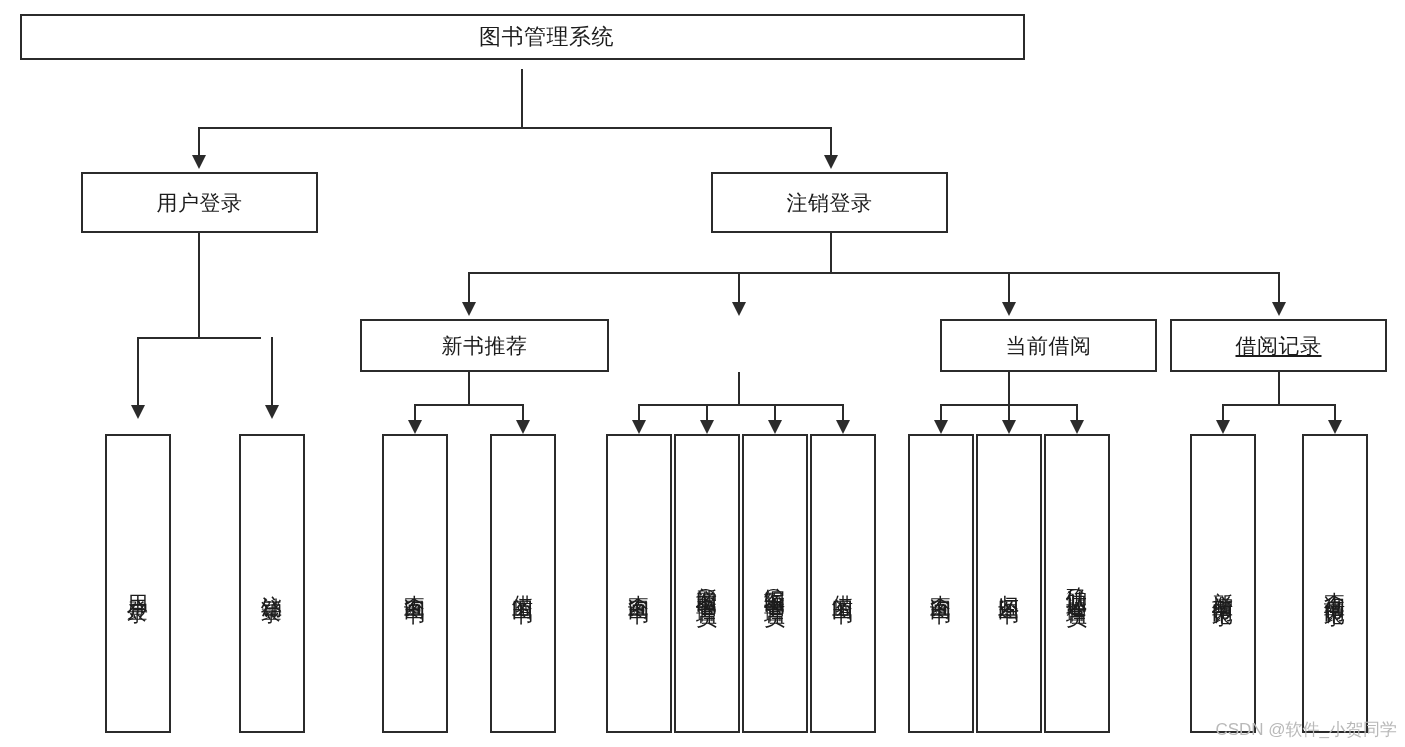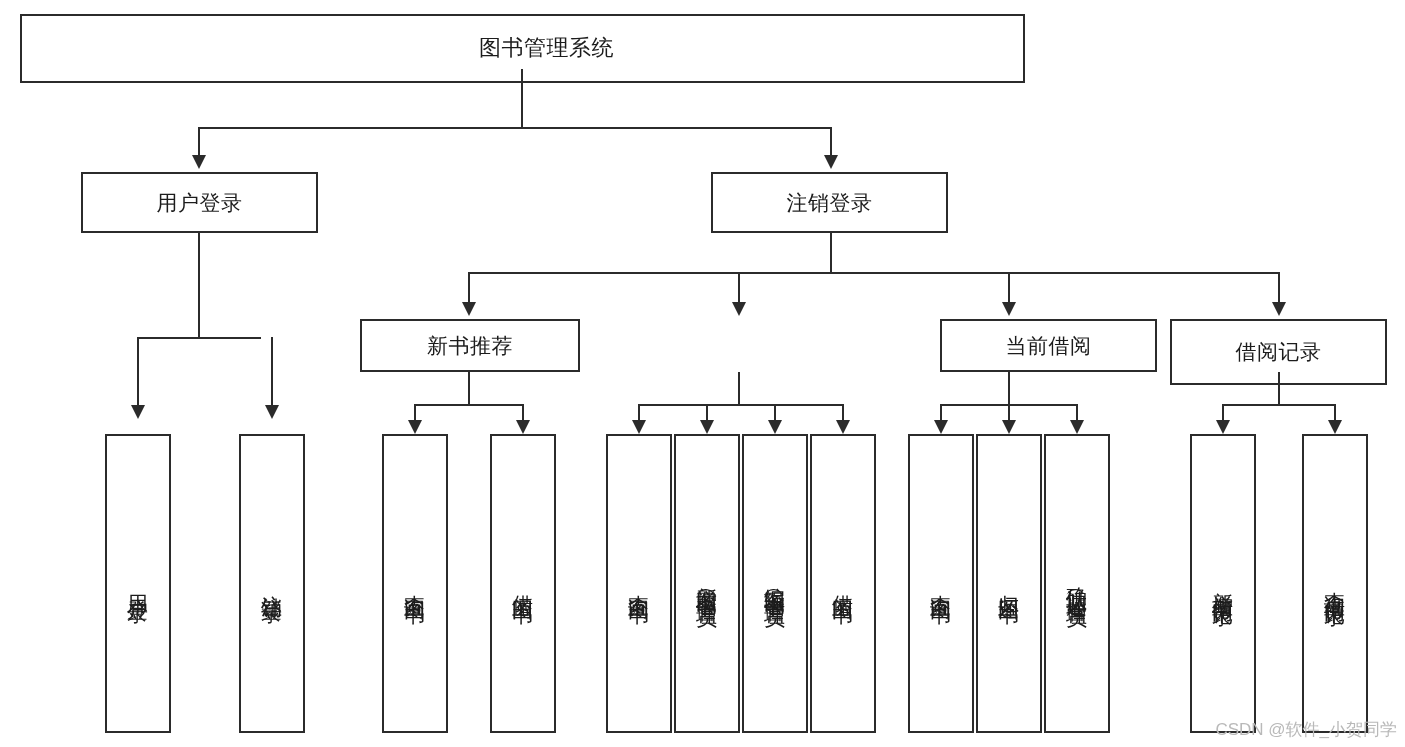--- a/index.html
+++ b/index.html
@@ -75,21 +75,21 @@
     font-family: "Liberation Sans", "DejaVu Sans", sans-serif;
     white-space: nowrap;
     pointer-events: none;
   }
 </style>
 </head>
 <body>
 
 <div id="canvas">
 
-  <div class="node root h" style="left:20px; top:14px; width:1005px; height:69px;padding-left:48px;">
+  <div class="node root h" style="left:20px; top:14px; width:1005px; height:46px;padding-left:48px;">
     <span>图书管理系统</span>
   </div>
 
   <div class="ln vline" style="left:521px; top:69px; height:58px;"></div>
 
   <div class="ln hline" style="left:198px; top:127px; width:634px;"></div>
 
   <div class="ln vline" style="left:198px; top:127px; height:28px;"></div>
   <div class="arrow" style="left:192px; top:155px;"></div>
 
@@ -114,27 +114,27 @@
   <div class="ln hline" style="left:468px; top:272px; width:810px;"></div>
   <div class="ln vline" style="left:468px; top:272px; height:30px;"></div>
   <div class="arrow" style="left:462px; top:302px;"></div>
   <div class="ln vline" style="left:738px; top:272px; height:30px;"></div>
   <div class="arrow" style="left:732px; top:302px;"></div>
   <div class="ln vline" style="left:1008px; top:272px; height:30px;"></div>
   <div class="arrow" style="left:1002px; top:302px;"></div>
   <div class="ln vline" style="left:1278px; top:272px; height:30px;"></div>
   <div class="arrow" style="left:1272px; top:302px;"></div>
 
-  <div class="node h" style="left:360px; top:319px; width:220px; height:53px;">
+  <div class="node h" style="left:360px; top:319px; width:249px; height:53px;">
     <span>新书推荐</span>
   </div>
   <div class="node h" style="left:940px; top:319px; width:217px; height:53px;">
     <span>当前借阅</span>
   </div>
-  <div class="node h" style="left:1170px; top:319px; width:217px; height:66px;">
+  <div class="node h" style="left:1170px; top:319px; width:217px; height:53px;text-decoration:underline;">
     <span>借阅记录</span>
   </div>
 
   <div class="ln vline" style="left:468px; top:372px; height:32px;"></div>
   <div class="ln hline" style="left:414px; top:404px; width:110px;"></div>
   <div class="ln vline" style="left:414px; top:404px; height:16px;"></div>
   <div class="arrow" style="left:408px; top:420px;"></div>
   <div class="ln vline" style="left:522px; top:404px; height:16px;"></div>
   <div class="arrow" style="left:516px; top:420px;"></div>
 

